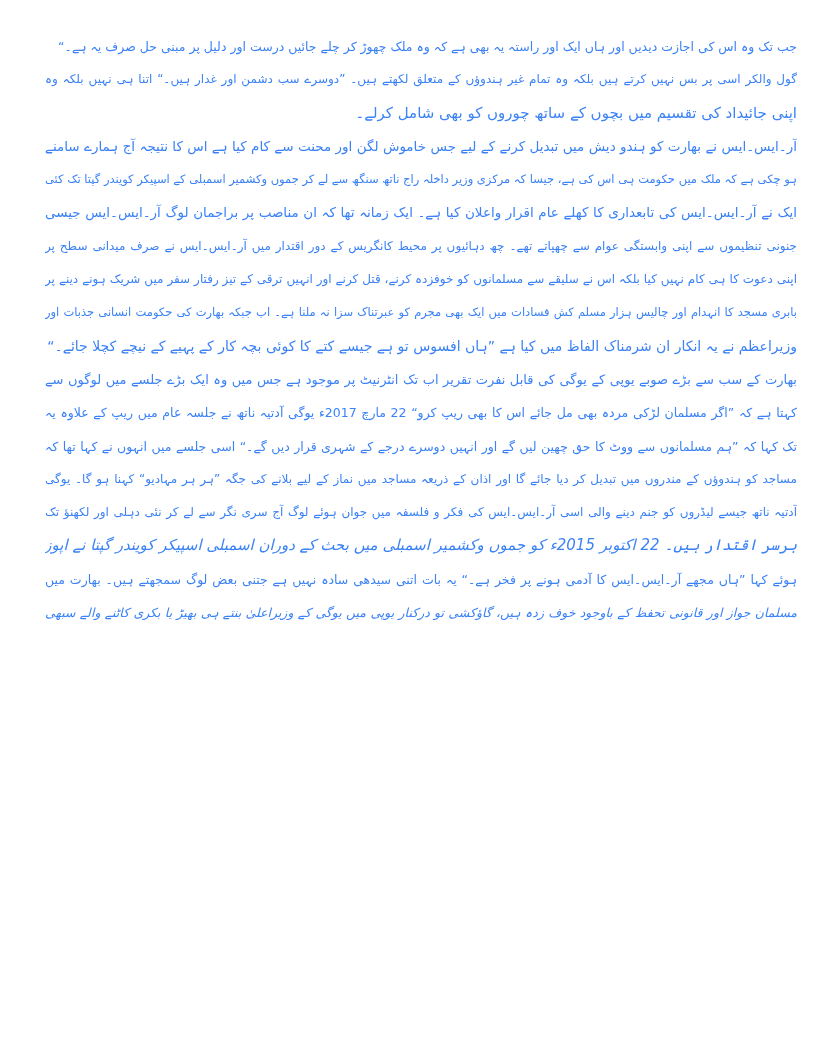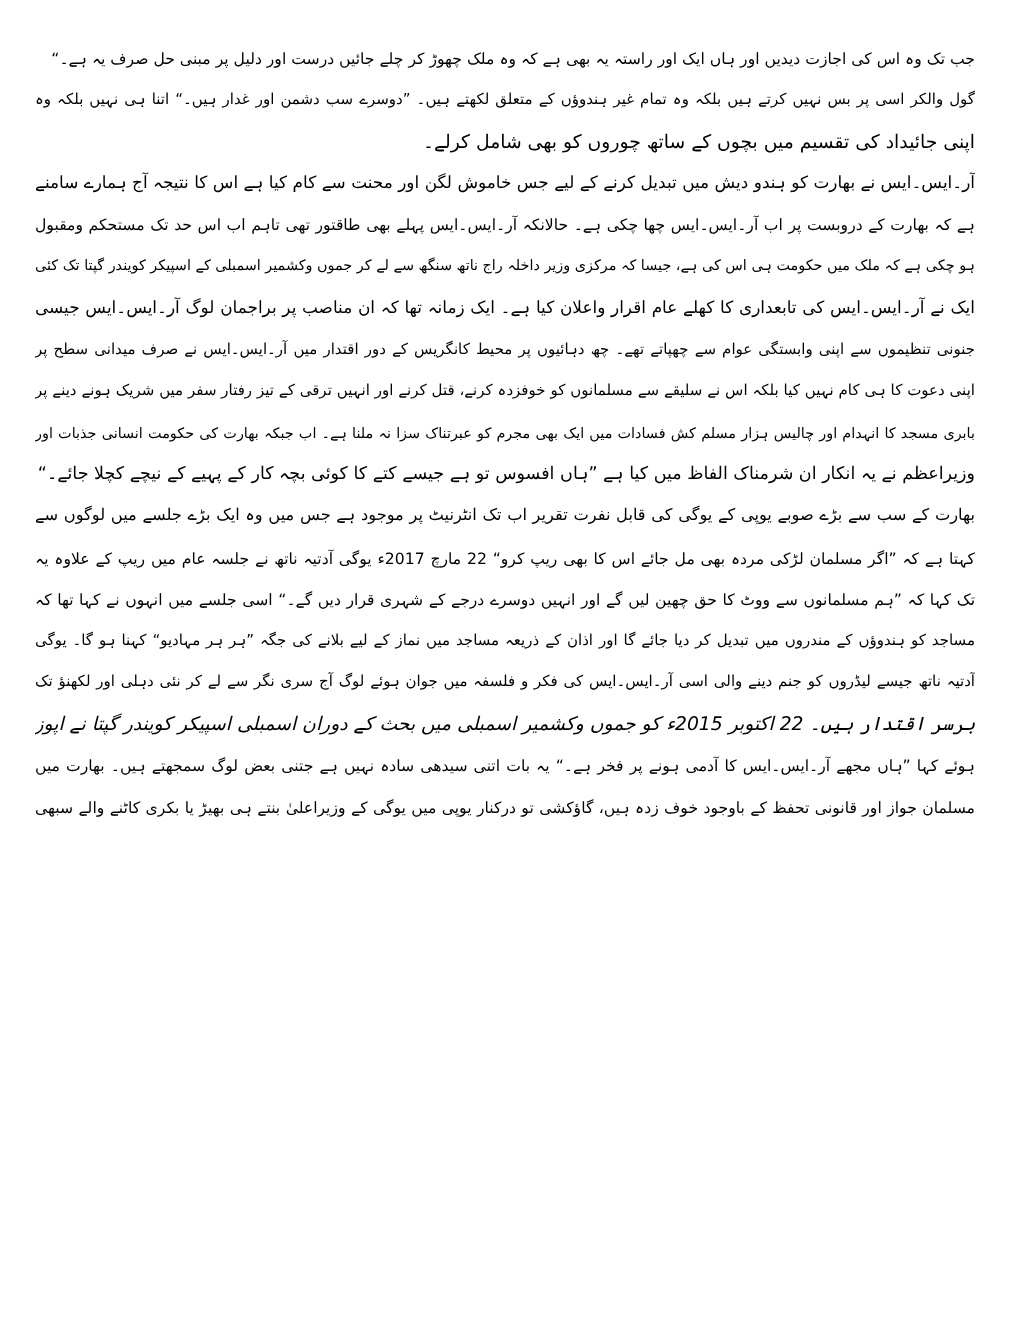--- a/index.html
+++ b/index.html
@@ -1,21 +1,21 @@
 <!DOCTYPE html>
 <html><head>
 <meta charset="utf-8">
 <style>
   html, body { margin: 0; padding: 0; background: #ffffff; }
   body { width: 815px; height: 1055px; position: relative; overflow: hidden; }
   .page {
-    position: absolute; left: 28px; top: 30px; width: 752px;
+    position: absolute; left: 45px; top: 30px; width: 752px;
     direction: rtl;
     font-family: "DejaVu Sans", sans-serif;
-    color: #000000;
+    color: #3b82f6;
   }
   .line {
     display: block;
     height: 33.3px;
     line-height: 33.3px;
     font-size: 15px;
     white-space: nowrap;
     text-align: justify;
     text-align-last: justify;
     overflow: hidden;
@@ -23,28 +23,27 @@
   .line.last { text-align-last: right; }
 </style>
 </head>
 <body>
 
 <div class="page" id="page">
     <div class="line last" style="font-size: 12.5px;">جب تک وہ اس کی اجازت دیدیں اور ہاں ایک اور راستہ یہ بھی ہے کہ وہ ملک چھوڑ کر چلے جائیں درست اور دلیل پر مبنی حل صرف یہ ہے۔“</div>
     <div class="line" style="font-size: 12px;">گول والکر اسی پر بس نہیں کرتے ہیں بلکہ وہ تمام غیر ہندوؤں کے متعلق لکھتے ہیں۔ ”دوسرے سب دشمن اور غدار ہیں۔“ اتنا ہی نہیں بلکہ وہ</div>
     <div class="line last" style="font-size: 15px;">اپنی جائیداد کی تقسیم میں بچوں کے ساتھ چوروں کو بھی شامل کرلے۔</div>
     <div class="line" style="font-size: 13.5px;">آر۔ایس۔ایس نے بھارت کو ہندو دیش میں تبدیل کرنے کے لیے جس خاموش لگن اور محنت سے کام کیا ہے اس کا نتیجہ آج ہمارے سامنے</div>
-    <div class="line" style="font-size: 12.5px;">ہے کہ بھارت کے دروبست پر اب آر۔ایس۔ایس چھا چکی ہے۔ حالانکہ آر۔ایس۔ایس پہلے بھی طاقتور تھی تاہم اب اس حد تک مستحکم ومقبول</div>
     <div class="line" style="font-size: 11.5px;">ہو چکی ہے کہ ملک میں حکومت ہی اس کی ہے، جیسا کہ مرکزی وزیر داخلہ راج ناتھ سنگھ سے لے کر جموں وکشمیر اسمبلی کے اسپیکر کویندر گپتا تک کئی</div>
     <div class="line" style="font-size: 13.5px;">ایک نے آر۔ایس۔ایس کی تابعداری کا کھلے عام اقرار واعلان کیا ہے۔ ایک زمانہ تھا کہ ان مناصب پر براجمان لوگ آر۔ایس۔ایس جیسی</div>
     <div class="line" style="font-size: 12px;">جنونی تنظیموں سے اپنی وابستگی عوام سے چھپاتے تھے۔ چھ دہائیوں پر محیط کانگریس کے دور اقتدار میں آر۔ایس۔ایس نے صرف میدانی سطح پر</div>
     <div class="line" style="font-size: 12px;">اپنی دعوت کا ہی کام نہیں کیا بلکہ اس نے سلیقے سے مسلمانوں کو خوفزدہ کرنے، قتل کرنے اور انہیں ترقی کے تیز رفتار سفر میں شریک ہونے دینے پر</div>
     <div class="line" style="font-size: 11.5px;">بابری مسجد کا انہدام اور چالیس ہزار مسلم کش فسادات میں ایک بھی مجرم کو عبرتناک سزا نہ ملنا ہے۔ اب جبکہ بھارت کی حکومت انسانی جذبات اور</div>
     <div class="line last" style="font-size: 14px;">وزیراعظم نے یہ انکار ان شرمناک الفاظ میں کیا ہے ”ہاں افسوس تو ہے جیسے کتے کا کوئی بچہ کار کے پہیے کے نیچے کچلا جائے۔“</div>
     <div class="line" style="font-size: 13px;">بھارت کے سب سے بڑے صوبے یوپی کے یوگی کی قابل نفرت تقریر اب تک انٹرنیٹ پر موجود ہے جس میں وہ ایک بڑے جلسے میں لوگوں سے</div>
     <div class="line" style="font-size: 12.5px;">کہتا ہے کہ ”اگر مسلمان لڑکی مردہ بھی مل جائے اس کا بھی ریپ کرو“ 22 مارچ 2017ء یوگی آدتیہ ناتھ نے جلسہ عام میں ریپ کے علاوہ یہ</div>
     <div class="line" style="font-size: 12.5px;">تک کہا کہ ”ہم مسلمانوں سے ووٹ کا حق چھین لیں گے اور انہیں دوسرے درجے کے شہری قرار دیں گے۔“ اسی جلسے میں انہوں نے کہا تھا کہ</div>
     <div class="line" style="font-size: 12px;">مساجد کو ہندوؤں کے مندروں میں تبدیل کر دیا جائے گا اور اذان کے ذریعہ مساجد میں نماز کے لیے بلانے کی جگہ ”ہر ہر مہادیو“ کہنا ہو گا۔ یوگی</div>
     <div class="line" style="font-size: 12px;">آدتیہ ناتھ جیسے لیڈروں کو جنم دینے والی اسی آر۔ایس۔ایس کی فکر و فلسفہ میں جوان ہوئے لوگ آج سری نگر سے لے کر نئی دہلی اور لکھنؤ تک</div>
     <div class="line" style="font-size: 15px; font-style: italic;">برسر اقتدار ہیں۔ 22 اکتوبر 2015ء کو جموں وکشمیر اسمبلی میں بحث کے دوران اسمبلی اسپیکر کویندر گپتا نے اپوزیشن ممبران کو مخاطب کرتے</div>
     <div class="line" style="font-size: 12.5px;">ہوئے کہا ”ہاں مجھے آر۔ایس۔ایس کا آدمی ہونے پر فخر ہے۔“ یہ بات اتنی سیدھی سادہ نہیں ہے جتنی بعض لوگ سمجھتے ہیں۔ بھارت میں</div>
-    <div class="line" style="font-size: 12.5px;">مسلمان جواز اور قانونی تحفظ کے باوجود خوف زدہ ہیں، گاؤکشی تو درکنار یوپی میں یوگی کے وزیراعلیٰ بنتے ہی بھیڑ یا بکری کاٹنے والے سبھی</div>
+    <div class="line" style="font-size: 12.5px; font-style: italic;">مسلمان جواز اور قانونی تحفظ کے باوجود خوف زدہ ہیں، گاؤکشی تو درکنار یوپی میں یوگی کے وزیراعلیٰ بنتے ہی بھیڑ یا بکری کاٹنے والے سبھی</div>
   </div>
 
 </body></html>

